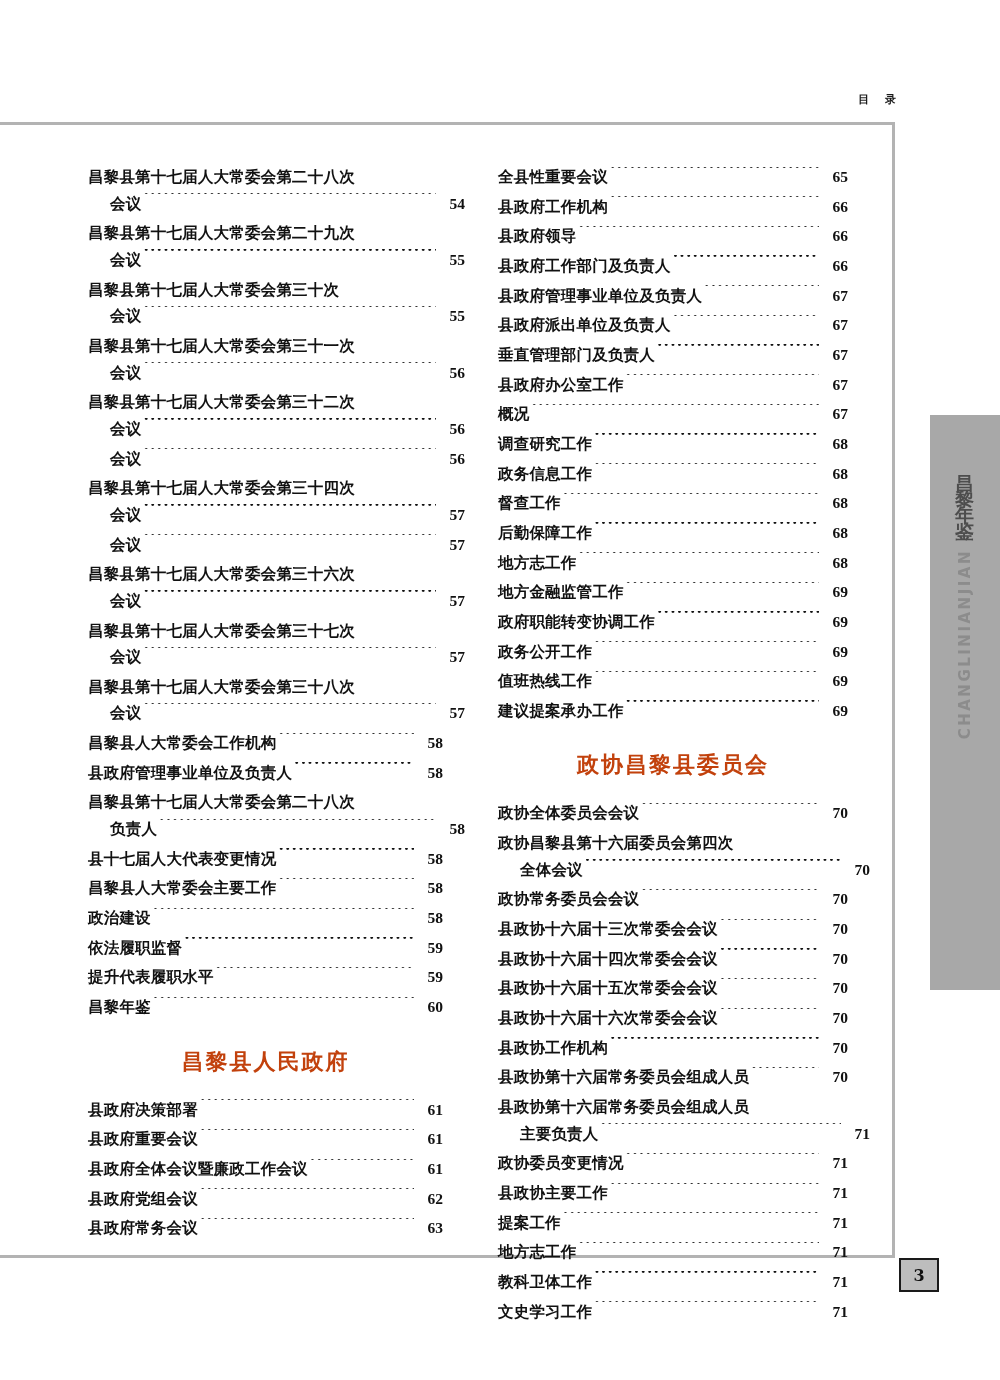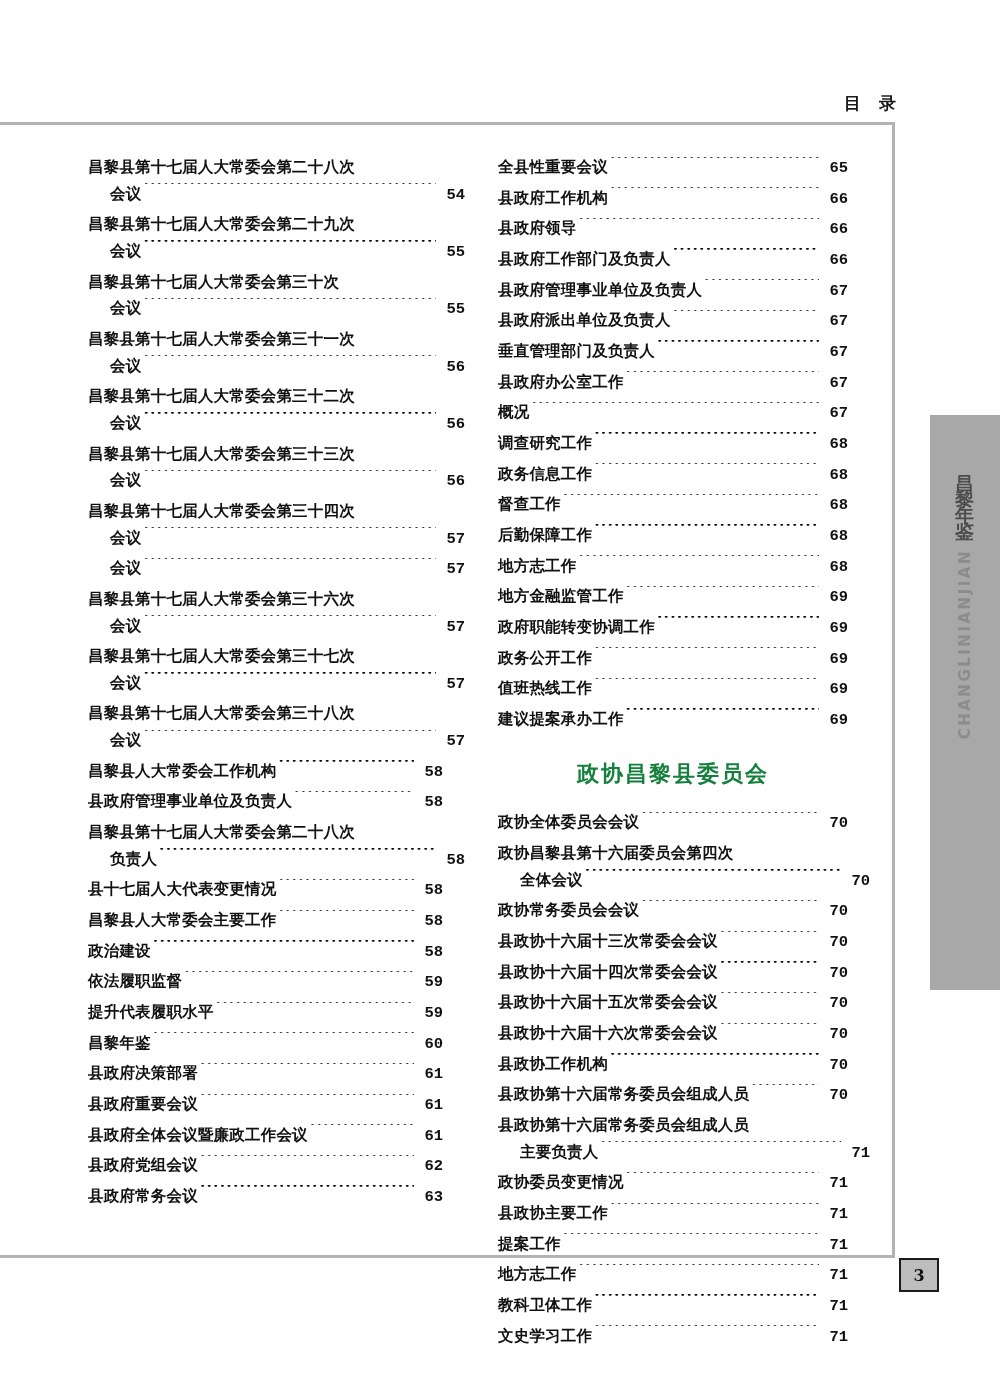--- a/index.html
+++ b/index.html
@@ -25,42 +25,42 @@
     border: 3px solid #b3b3b3;
     border-left: none;
     box-sizing: border-box;
   }
 
   
   #header {
     position: absolute;
     top: 92px;
     right: 98px;
-    font-size: 17px;
+    font-size: 11px;
     font-weight: bold;
     letter-spacing: 6px;
     color: #1a1a1a;
     font-family: "DejaVu Serif", "Liberation Serif", serif;
   }
 
   
   .column {
     position: absolute;
-    top: 154px;
+    top: 164px;
   }
   #col-left  { left: 88px;  width: 355px; }
   #col-right { left: 498px; width: 350px; }
 
   
   .section-heading {
     text-align: center;
     font-size: 22px;
     font-weight: bold;
     letter-spacing: 2px;
-    color: #15803d;
+    color: #c2410c;
     font-family: "DejaVu Serif", "Liberation Serif", serif;
     margin: 26px 0 20px 0;
   }
 
   
   .toc-entry {
     margin-bottom: 3px;
   }
   .toc-line {
     display: flex;
@@ -96,21 +96,21 @@
     position: absolute;
     left: 0;
     bottom: 0.10em;
     white-space: nowrap;
     font-weight: bold;
   }
   .toc-page {
     flex: 0 0 auto;
     width: 24px;
     text-align: right;
-    font-family: Liberation Mono, monospace;
+    font-family: Liberation Serif, serif;
     font-weight: bold;
     font-size: 15.5px;
   }
 
   
   #side-tab {
     position: absolute;
     left: 930px;
     top: 415px;
     width: 70px;
@@ -215,23 +215,20 @@
       <div class="toc-line nodots">
         <span class="toc-title">昌黎县第十七届人大常委会第三十二次</span>
       </div>
       <div class="toc-line cont">
         <span class="toc-title">会议</span>
         <span class="dots"></span>
         <span class="toc-page">56</span>
       </div>
     </div>
     <div class="toc-entry">
-      <div class="toc-line nodots">
-        <span class="toc-title">昌黎县第十七届人大常委会第三十三次</span>
-      </div>
       <div class="toc-line cont">
         <span class="toc-title">会议</span>
         <span class="dots"></span>
         <span class="toc-page">56</span>
       </div>
     </div>
     <div class="toc-entry">
       <div class="toc-line nodots">
         <span class="toc-title">昌黎县第十七届人大常委会第三十四次</span>
       </div>
@@ -337,20 +334,21 @@
         <span class="toc-page">59</span>
       </div>
     </div>
     <div class="toc-entry">
       <div class="toc-line">
         <span class="toc-title">昌黎年鉴</span>
         <span class="dots"></span>
         <span class="toc-page">60</span>
       </div>
     </div>
+    <div class="section-heading">昌黎县人民政府</div>
     <div class="toc-entry">
       <div class="toc-line">
         <span class="toc-title">县政府决策部署</span>
         <span class="dots"></span>
         <span class="toc-page">61</span>
       </div>
     </div>
     <div class="toc-entry">
       <div class="toc-line">
         <span class="toc-title">县政府重要会议</span>

